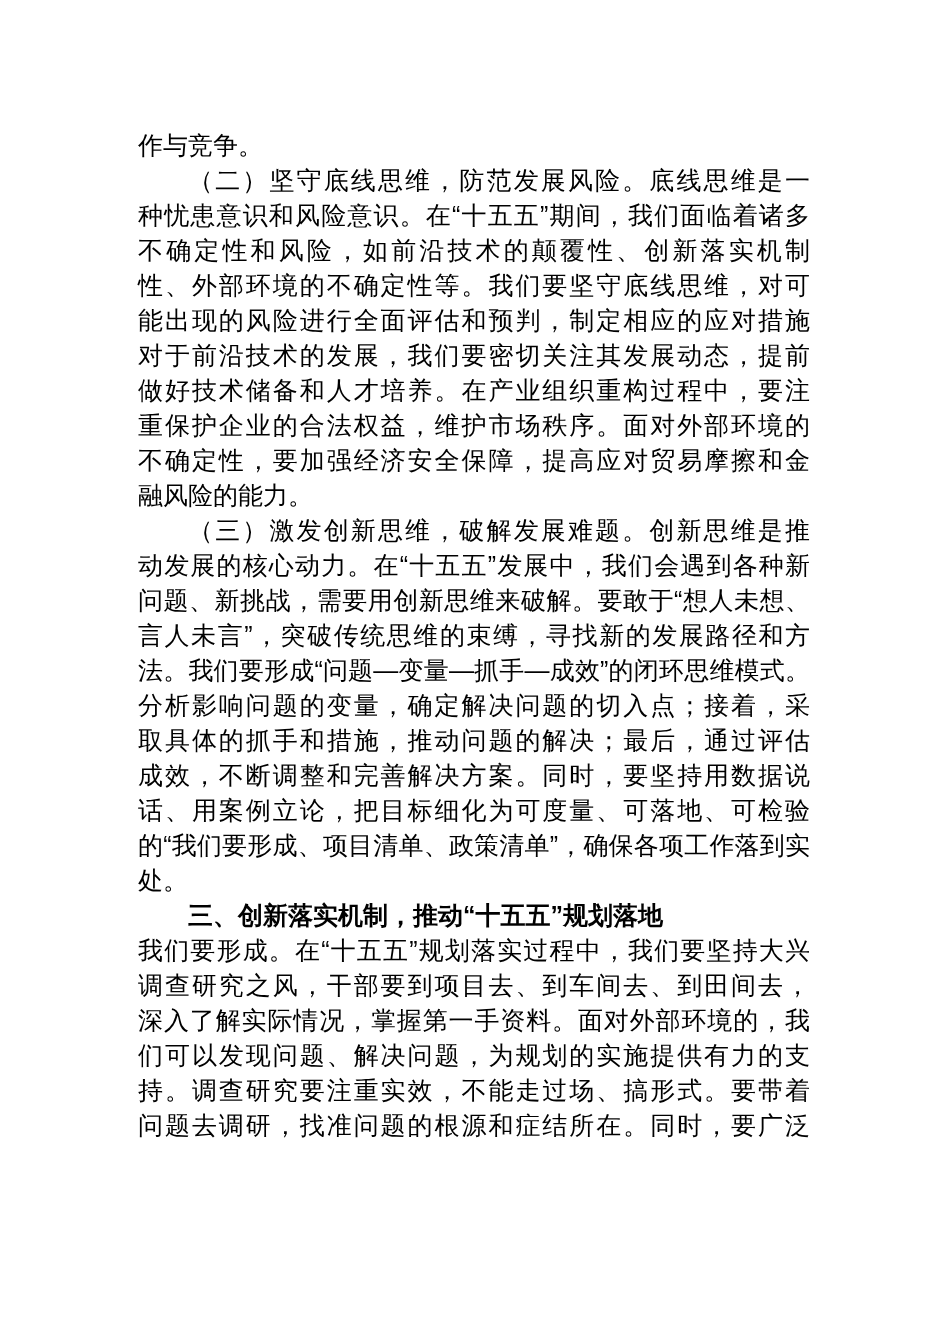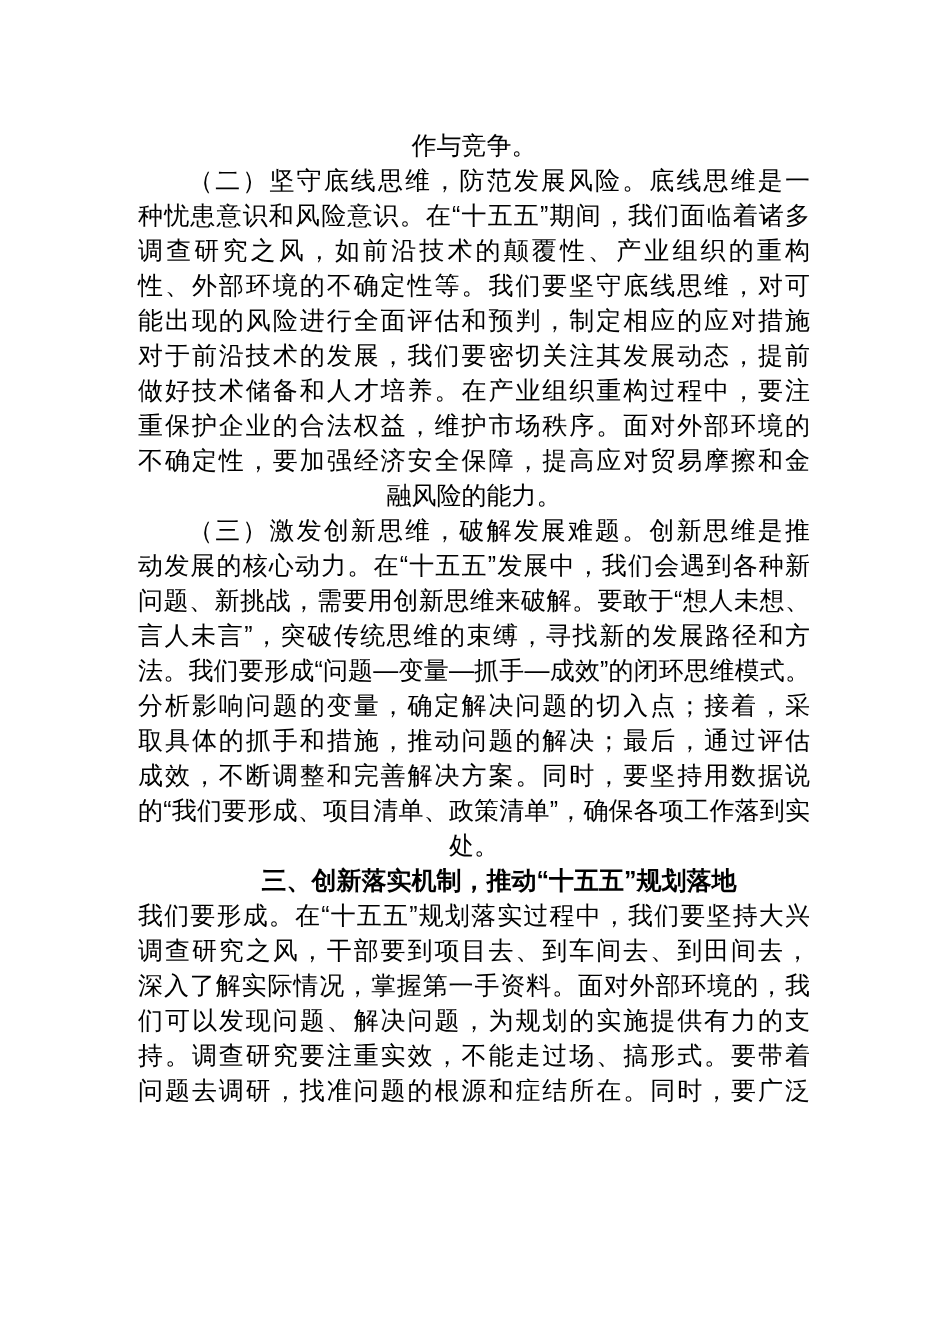--- a/index.html
+++ b/index.html
@@ -21,21 +21,21 @@
   }
   .doc-body {
     width: 672px;
   }
   .line {
     font-family: "Liberation Sans", sans-serif;
     font-size: 25px;
     line-height: 35px;
     height: 35px;
     color: #000000;
-    text-align: center;
+    text-align: left;
     overflow: visible;
     white-space: normal;
   }
   .line.justify {
     text-align: justify;
     text-align-last: justify;
   }
   .line.indent {
     text-indent: 2em;
   }
@@ -44,36 +44,37 @@
   }
 </style>
 </head>
 <body>
 
 <div class="doc-page">
   <div class="doc-body" style="color: rgb(0, 0, 0);">
       <div class="line">作与竞争。</div>
       <div class="line indent justify">（二）坚守底线思维，防范发展风险。底线思维是一</div>
       <div class="line justify">种忧患意识和风险意识。在“十五五”期间，我们面临着诸多</div>
-      <div class="line justify">调查研究之风，如前沿技术的颠覆性、产业组织的重构</div>
+      <div class="line justify">不确定性和风险，如前沿技术的颠覆性、创新落实机制</div>
       <div class="line justify">性、外部环境的不确定性等。我们要坚守底线思维，对可</div>
       <div class="line justify">能出现的风险进行全面评估和预判，制定相应的应对措施</div>
       <div class="line justify">对于前沿技术的发展，我们要密切关注其发展动态，提前</div>
       <div class="line justify">做好技术储备和人才培养。在产业组织重构过程中，要注</div>
       <div class="line justify">重保护企业的合法权益，维护市场秩序。面对外部环境的</div>
       <div class="line justify">不确定性，要加强经济安全保障，提高应对贸易摩擦和金</div>
       <div class="line">融风险的能力。</div>
       <div class="line indent justify">（三）激发创新思维，破解发展难题。创新思维是推</div>
       <div class="line justify">动发展的核心动力。在“十五五”发展中，我们会遇到各种新</div>
       <div class="line justify">问题、新挑战，需要用创新思维来破解。要敢于“想人未想、</div>
       <div class="line justify">言人未言”，突破传统思维的束缚，寻找新的发展路径和方</div>
       <div class="line justify">法。我们要形成“问题—变量—抓手—成效”的闭环思维模式。</div>
       <div class="line justify">分析影响问题的变量，确定解决问题的切入点；接着，采</div>
       <div class="line justify">取具体的抓手和措施，推动问题的解决；最后，通过评估</div>
       <div class="line justify">成效，不断调整和完善解决方案。同时，要坚持用数据说</div>
+      <div class="line justify">话、用案例立论，把目标细化为可度量、可落地、可检验</div>
       <div class="line justify">的“我们要形成、项目清单、政策清单”，确保各项工作落到实</div>
       <div class="line">处。</div>
       <div class="line heading indent">三、创新落实机制，推动“十五五”规划落地</div>
       <div class="line justify">我们要形成。在“十五五”规划落实过程中，我们要坚持大兴</div>
       <div class="line justify">调查研究之风，干部要到项目去、到车间去、到田间去，</div>
       <div class="line justify">深入了解实际情况，掌握第一手资料。面对外部环境的，我</div>
       <div class="line justify">们可以发现问题、解决问题，为规划的实施提供有力的支</div>
       <div class="line justify">持。调查研究要注重实效，不能走过场、搞形式。要带着</div>
       <div class="line justify">问题去调研，找准问题的根源和症结所在。同时，要广泛</div>
     </div>

